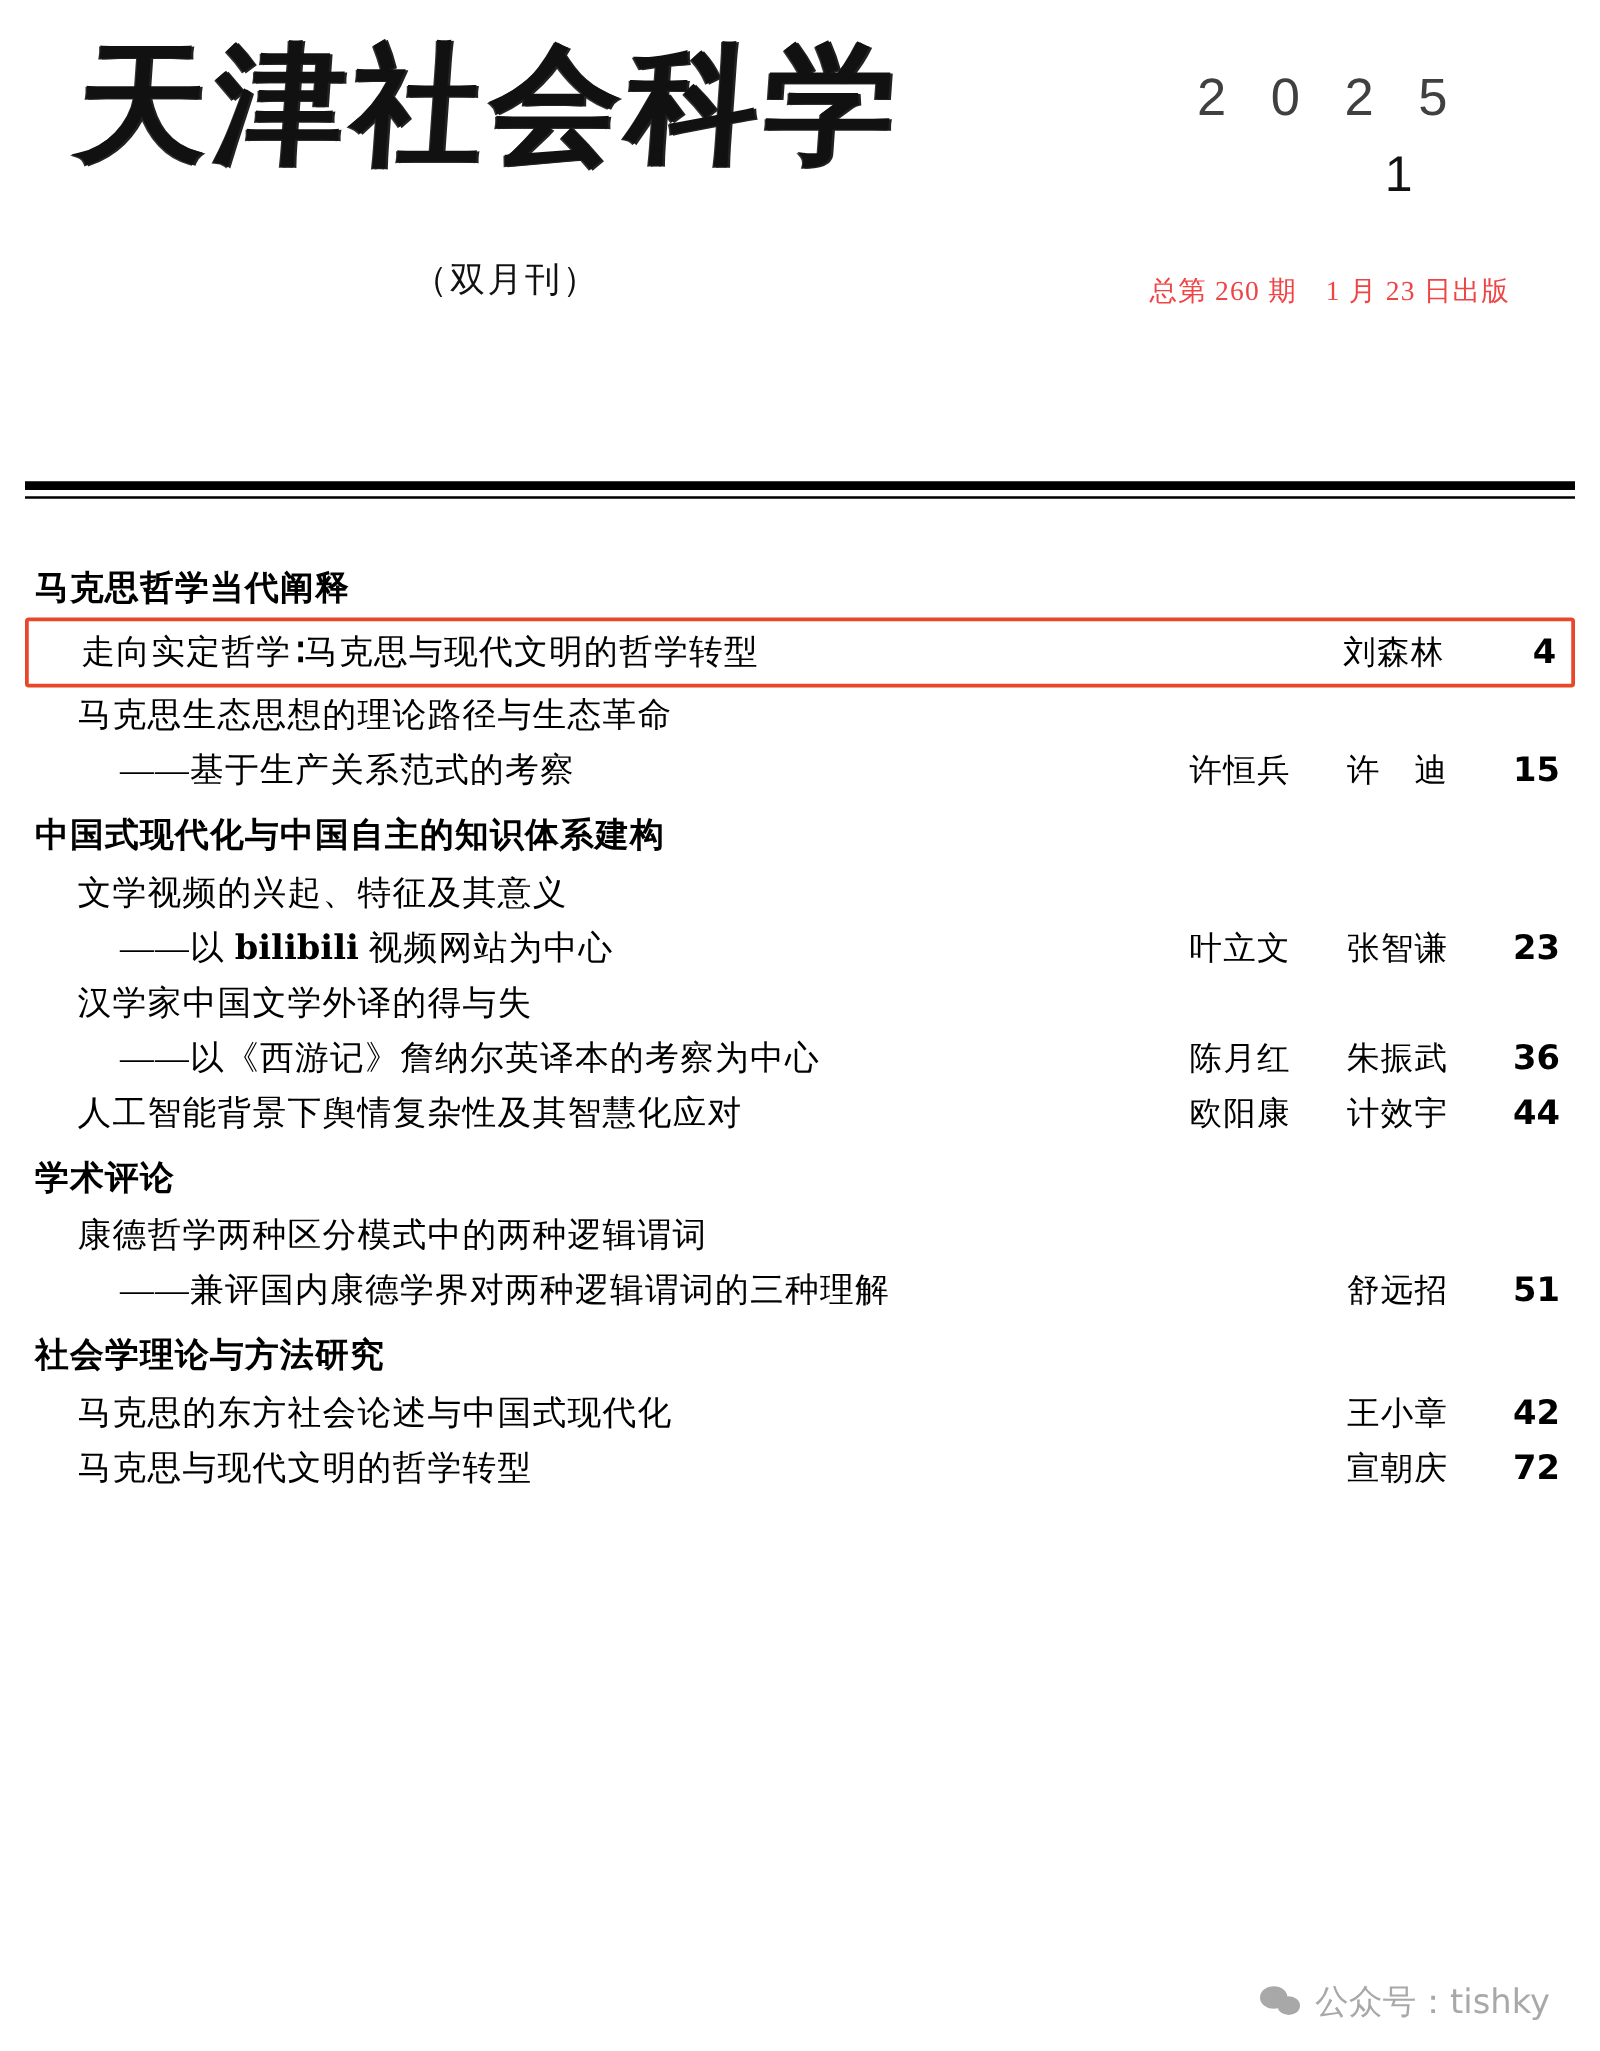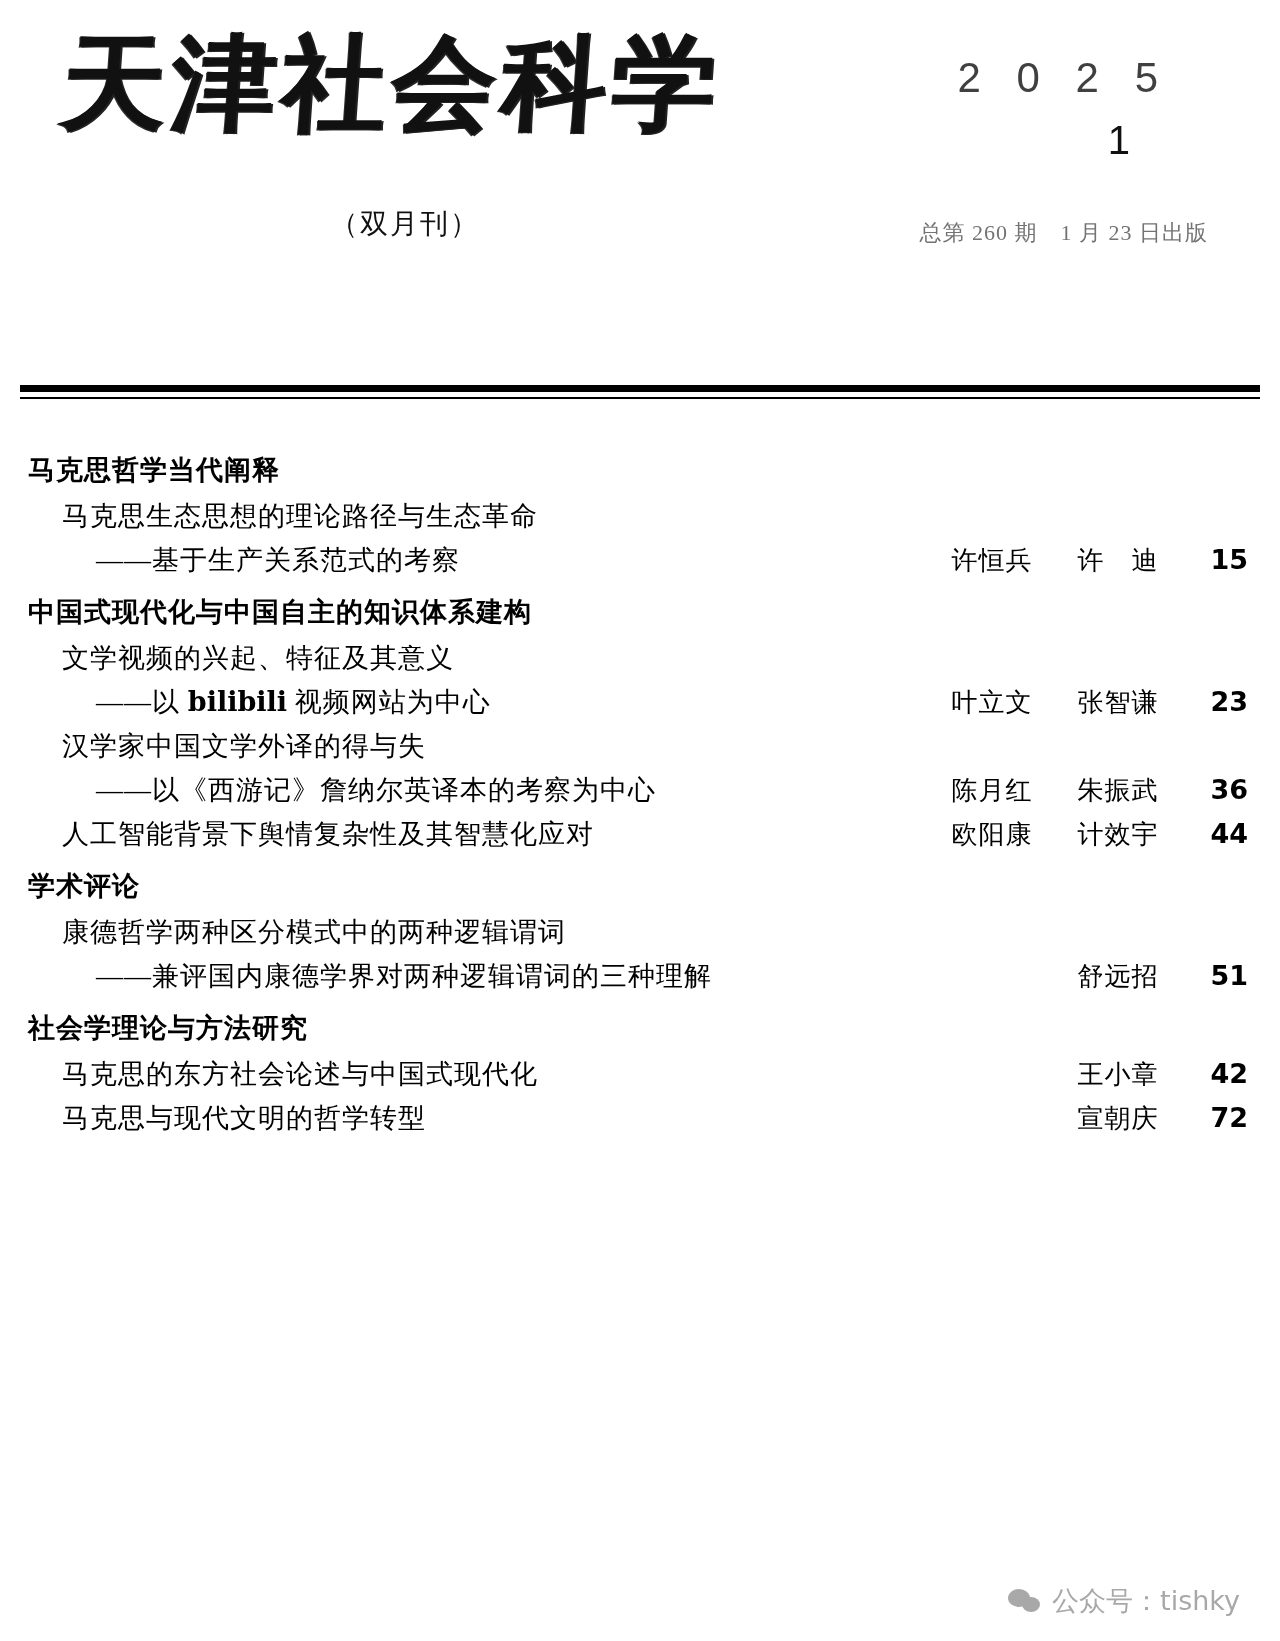--- a/index.html
+++ b/index.html
@@ -59,21 +59,21 @@
     font-size: 40px;
     font-family: "Liberation Sans", sans-serif;
     color: #111;
   }
   .serial {
     position: absolute;
     right: 72px;
     top: 218px;
     font-size: 22px;
     letter-spacing: 1px;
-    color: #737373;
+    color: #ef4444;
   }
 
   
   .rules {
     position: absolute;
     left: 20px;
     right: 20px;
     top: 385px;
   }
   .rule-thick {
@@ -194,20 +194,28 @@
   <div class="serial">总第 260 期　1 月 23 日出版</div>
 </div>
 
 <div class="rules">
   <div class="rule-thick"></div>
   <div class="rule-thin"></div>
 </div>
 
 <div class="toc" id="toc-root">
     <div class="section-head">马克思哲学当代阐释</div>
+    <div class="entry highlight">
+      <span class="entry-title">走向实定哲学∶马克思与现代文明的哲学转型</span>
+      <span class="spacer"></span>
+      <span class="authors">
+        <span class="author">刘森林</span>
+      </span>
+      <span class="page-num">4</span>
+    </div>
     <div class="entry">
       <span class="entry-title">马克思生态思想的理论路径与生态革命</span>
       <span class="spacer"></span>
     </div>
     <div class="entry">
       <span class="entry-title sub">——基于生产关系范式的考察</span>
       <span class="spacer"></span>
       <span class="authors">
         <span class="author">许恒兵</span>
         <span class="author">许　迪</span>

